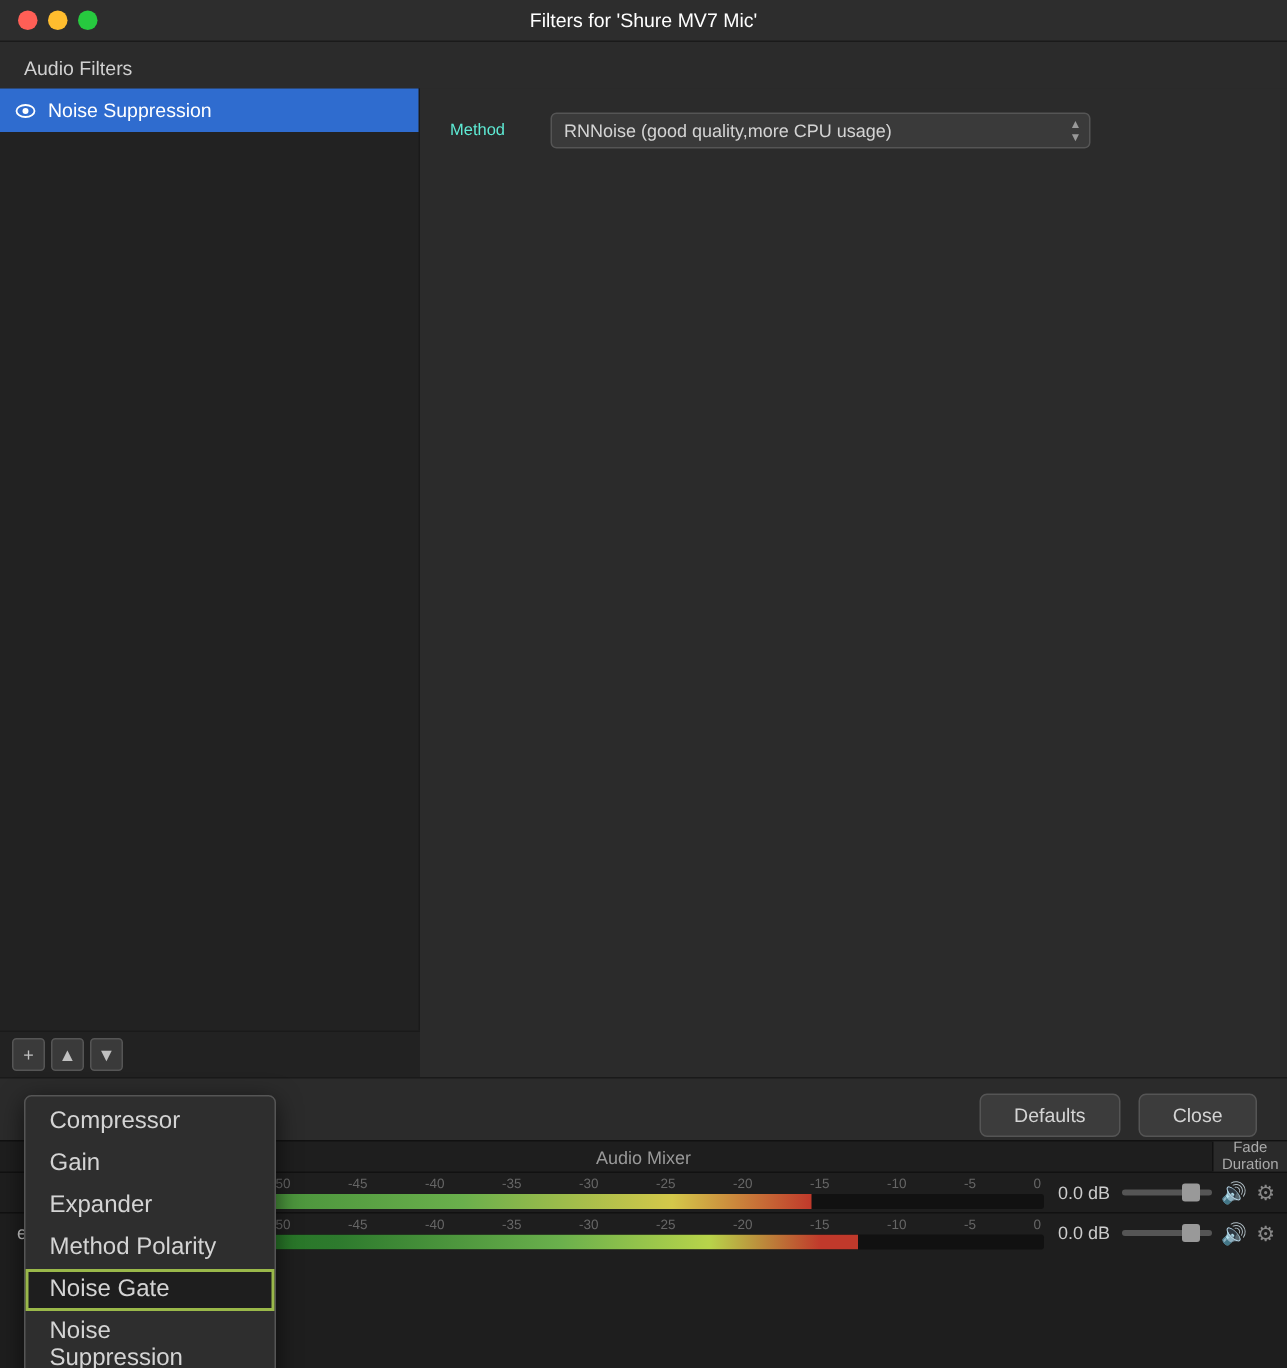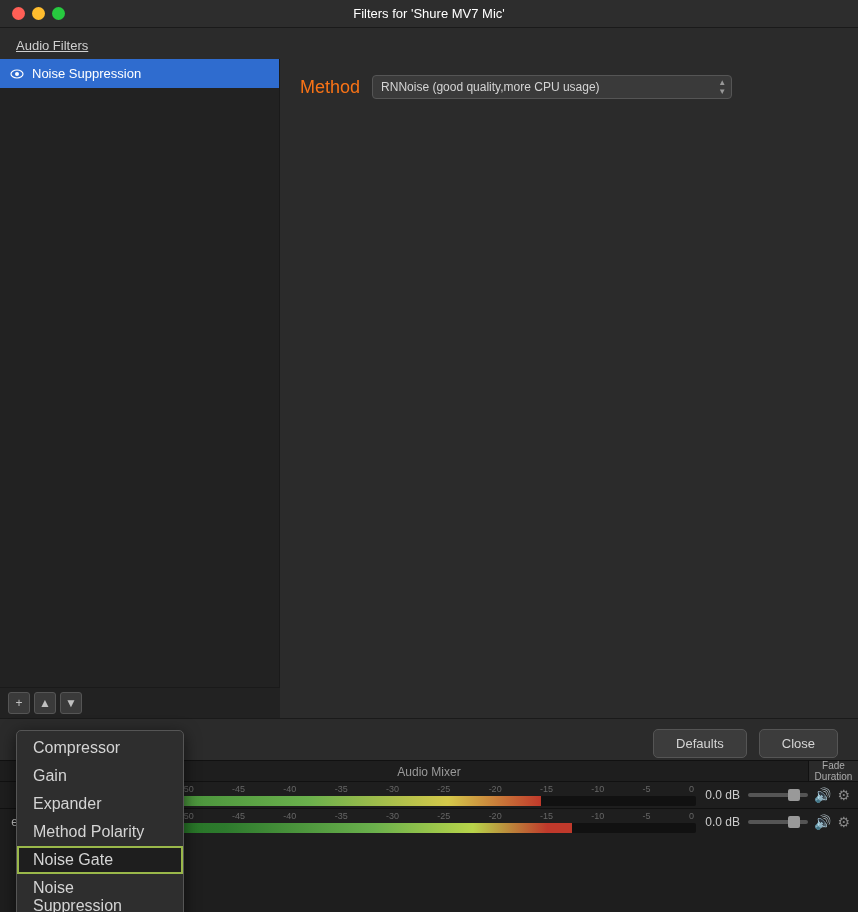--- a/index.html
+++ b/index.html
@@ -54,21 +54,20 @@
       left: 0;
       width: 858px;
       height: 740px;
     }
 
     .audio-filters-label {
       padding: 10px 16px 6px;
       color: #d0d0d0;
       font-size: 13px;
       font-weight: 500;
-      text-decoration: underline;
     }
 
     .filter-body {
       display: flex;
       height: calc(100% - 80px);
     }
 
     
     .filter-list-panel {
       width: 280px;
@@ -104,22 +103,22 @@
       padding: 16px 20px;
       background: #2b2b2b;
     }
 
     .method-row {
       display: flex;
       align-items: center;
       gap: 12px;
     }
     .method-label {
-      color: #f97316;
-      font-size: 18px;
+      color: #5eead4;
+      font-size: 11px;
       min-width: 55px;
     }
     .select-wrapper {
       position: relative;
       display: flex;
       align-items: center;
     }
     .select-wrapper select {
       background: #3a3a3a;
       border: 1px solid #555;

